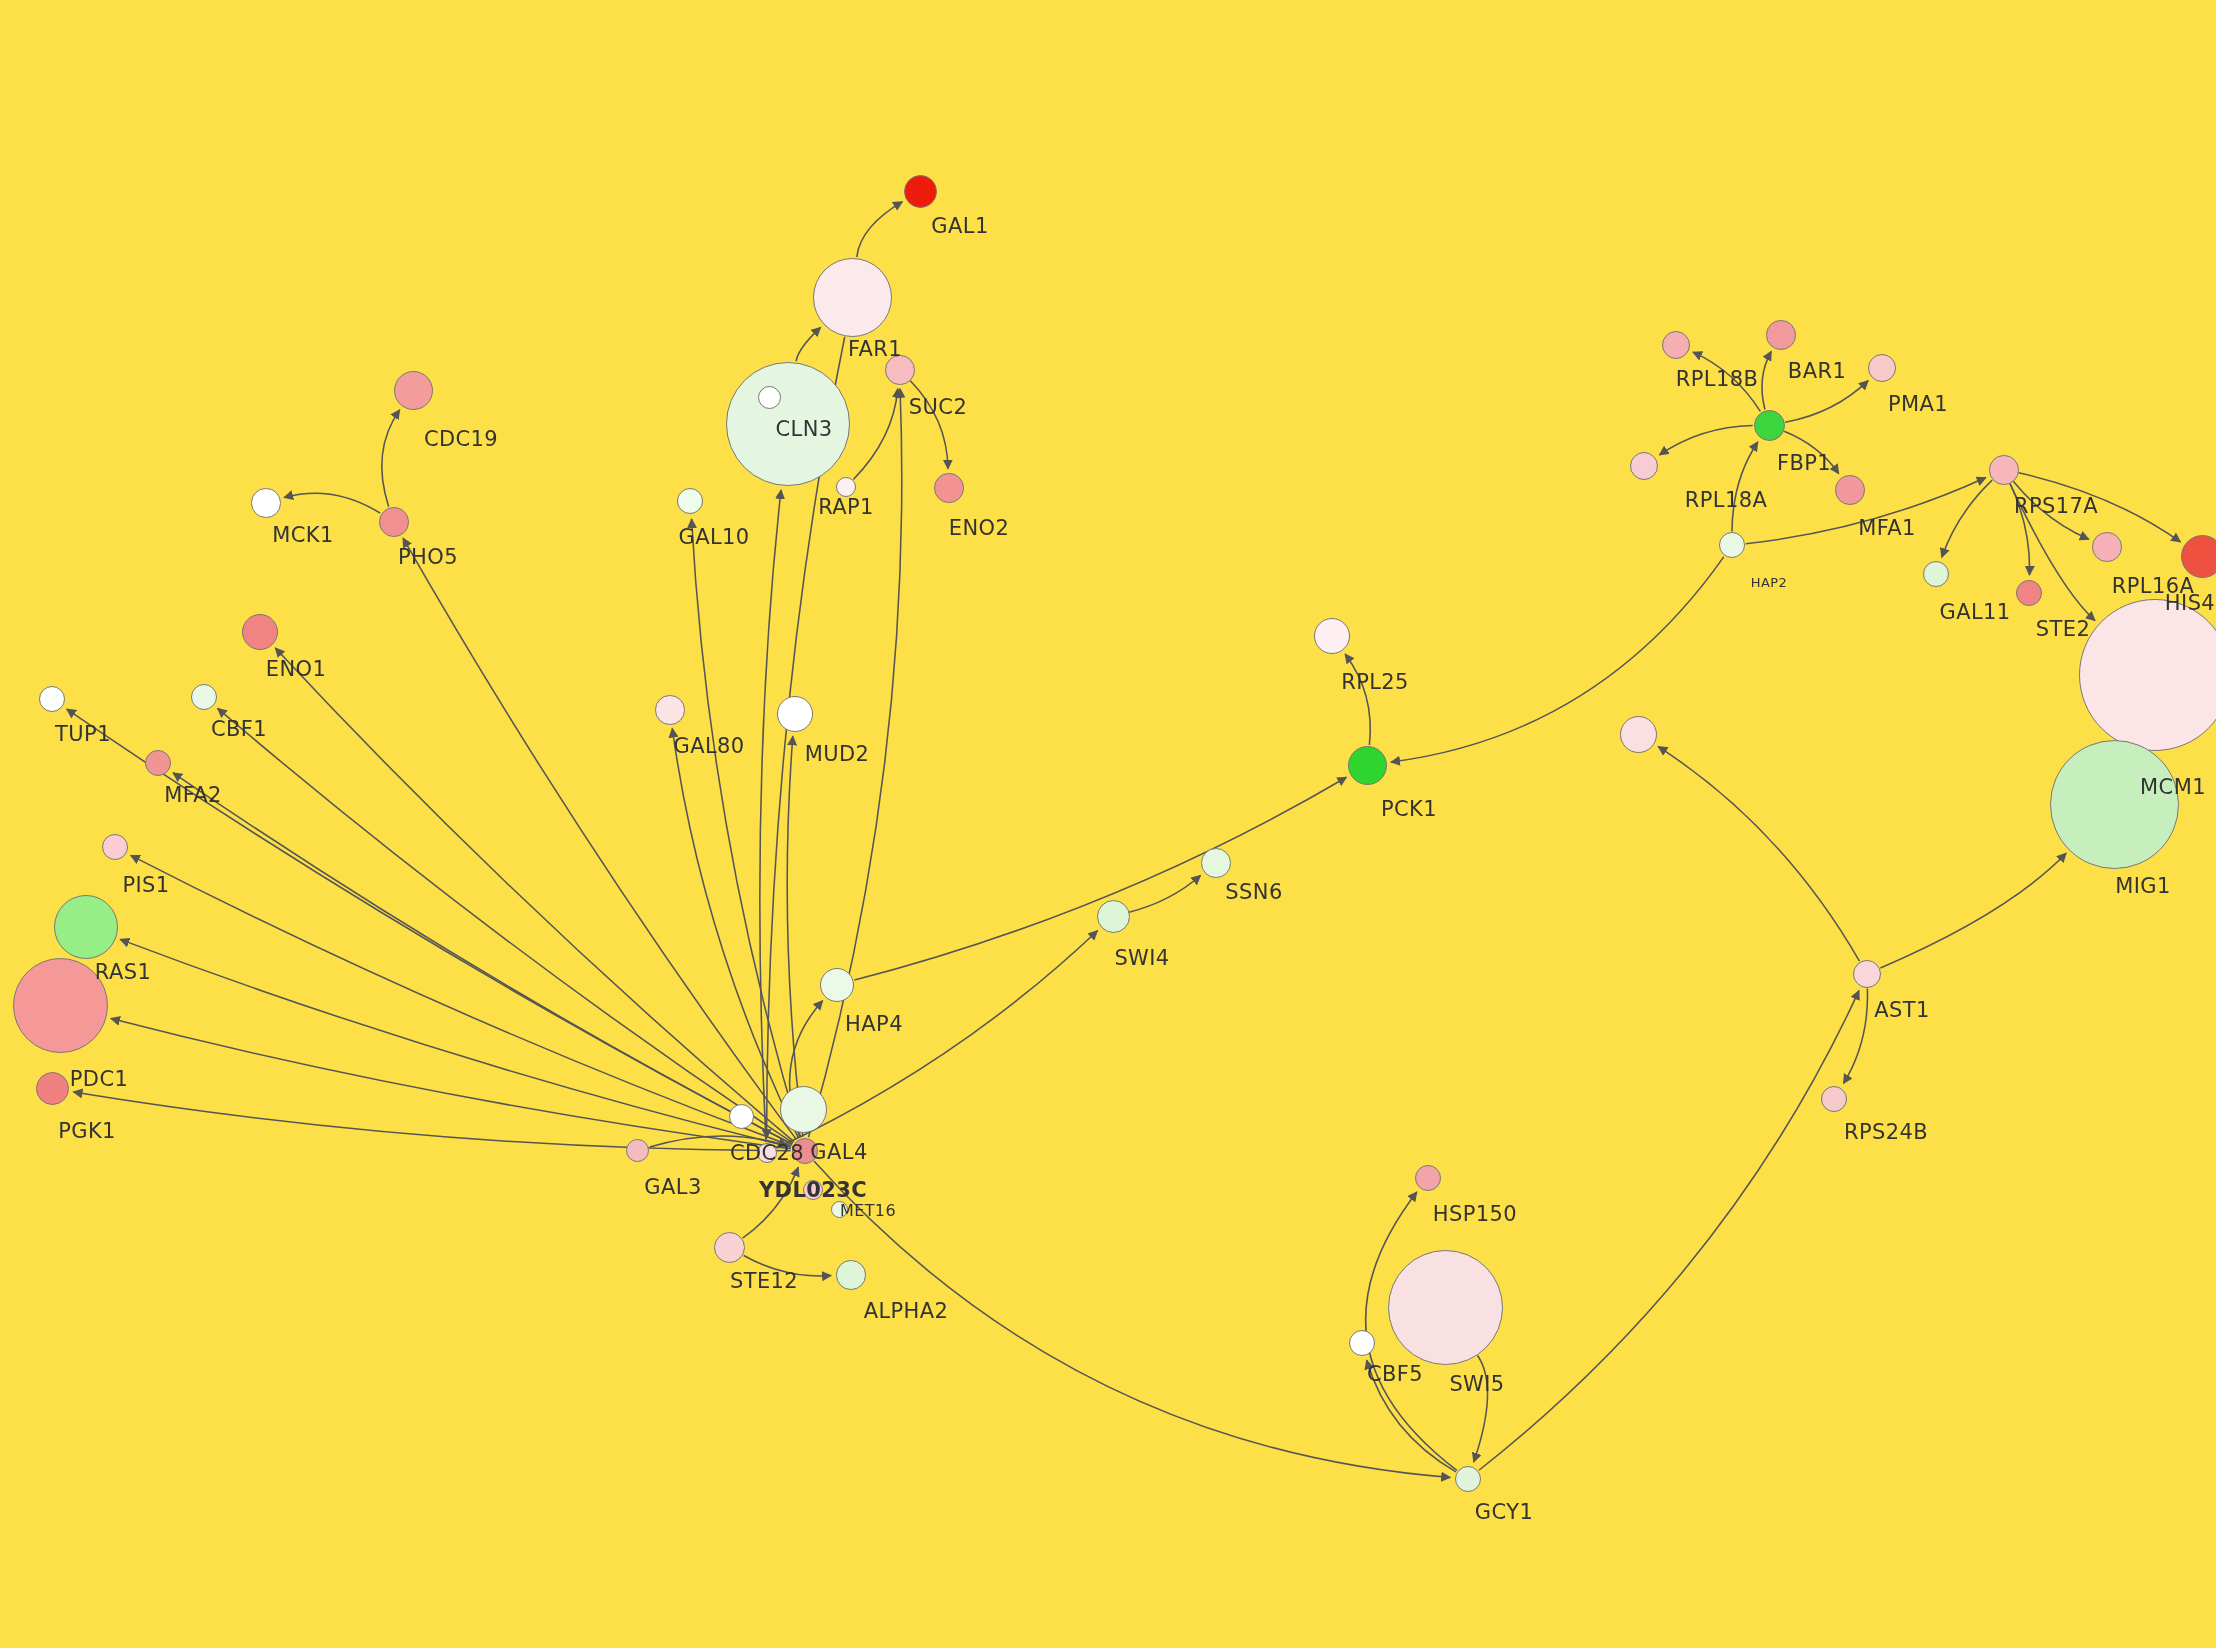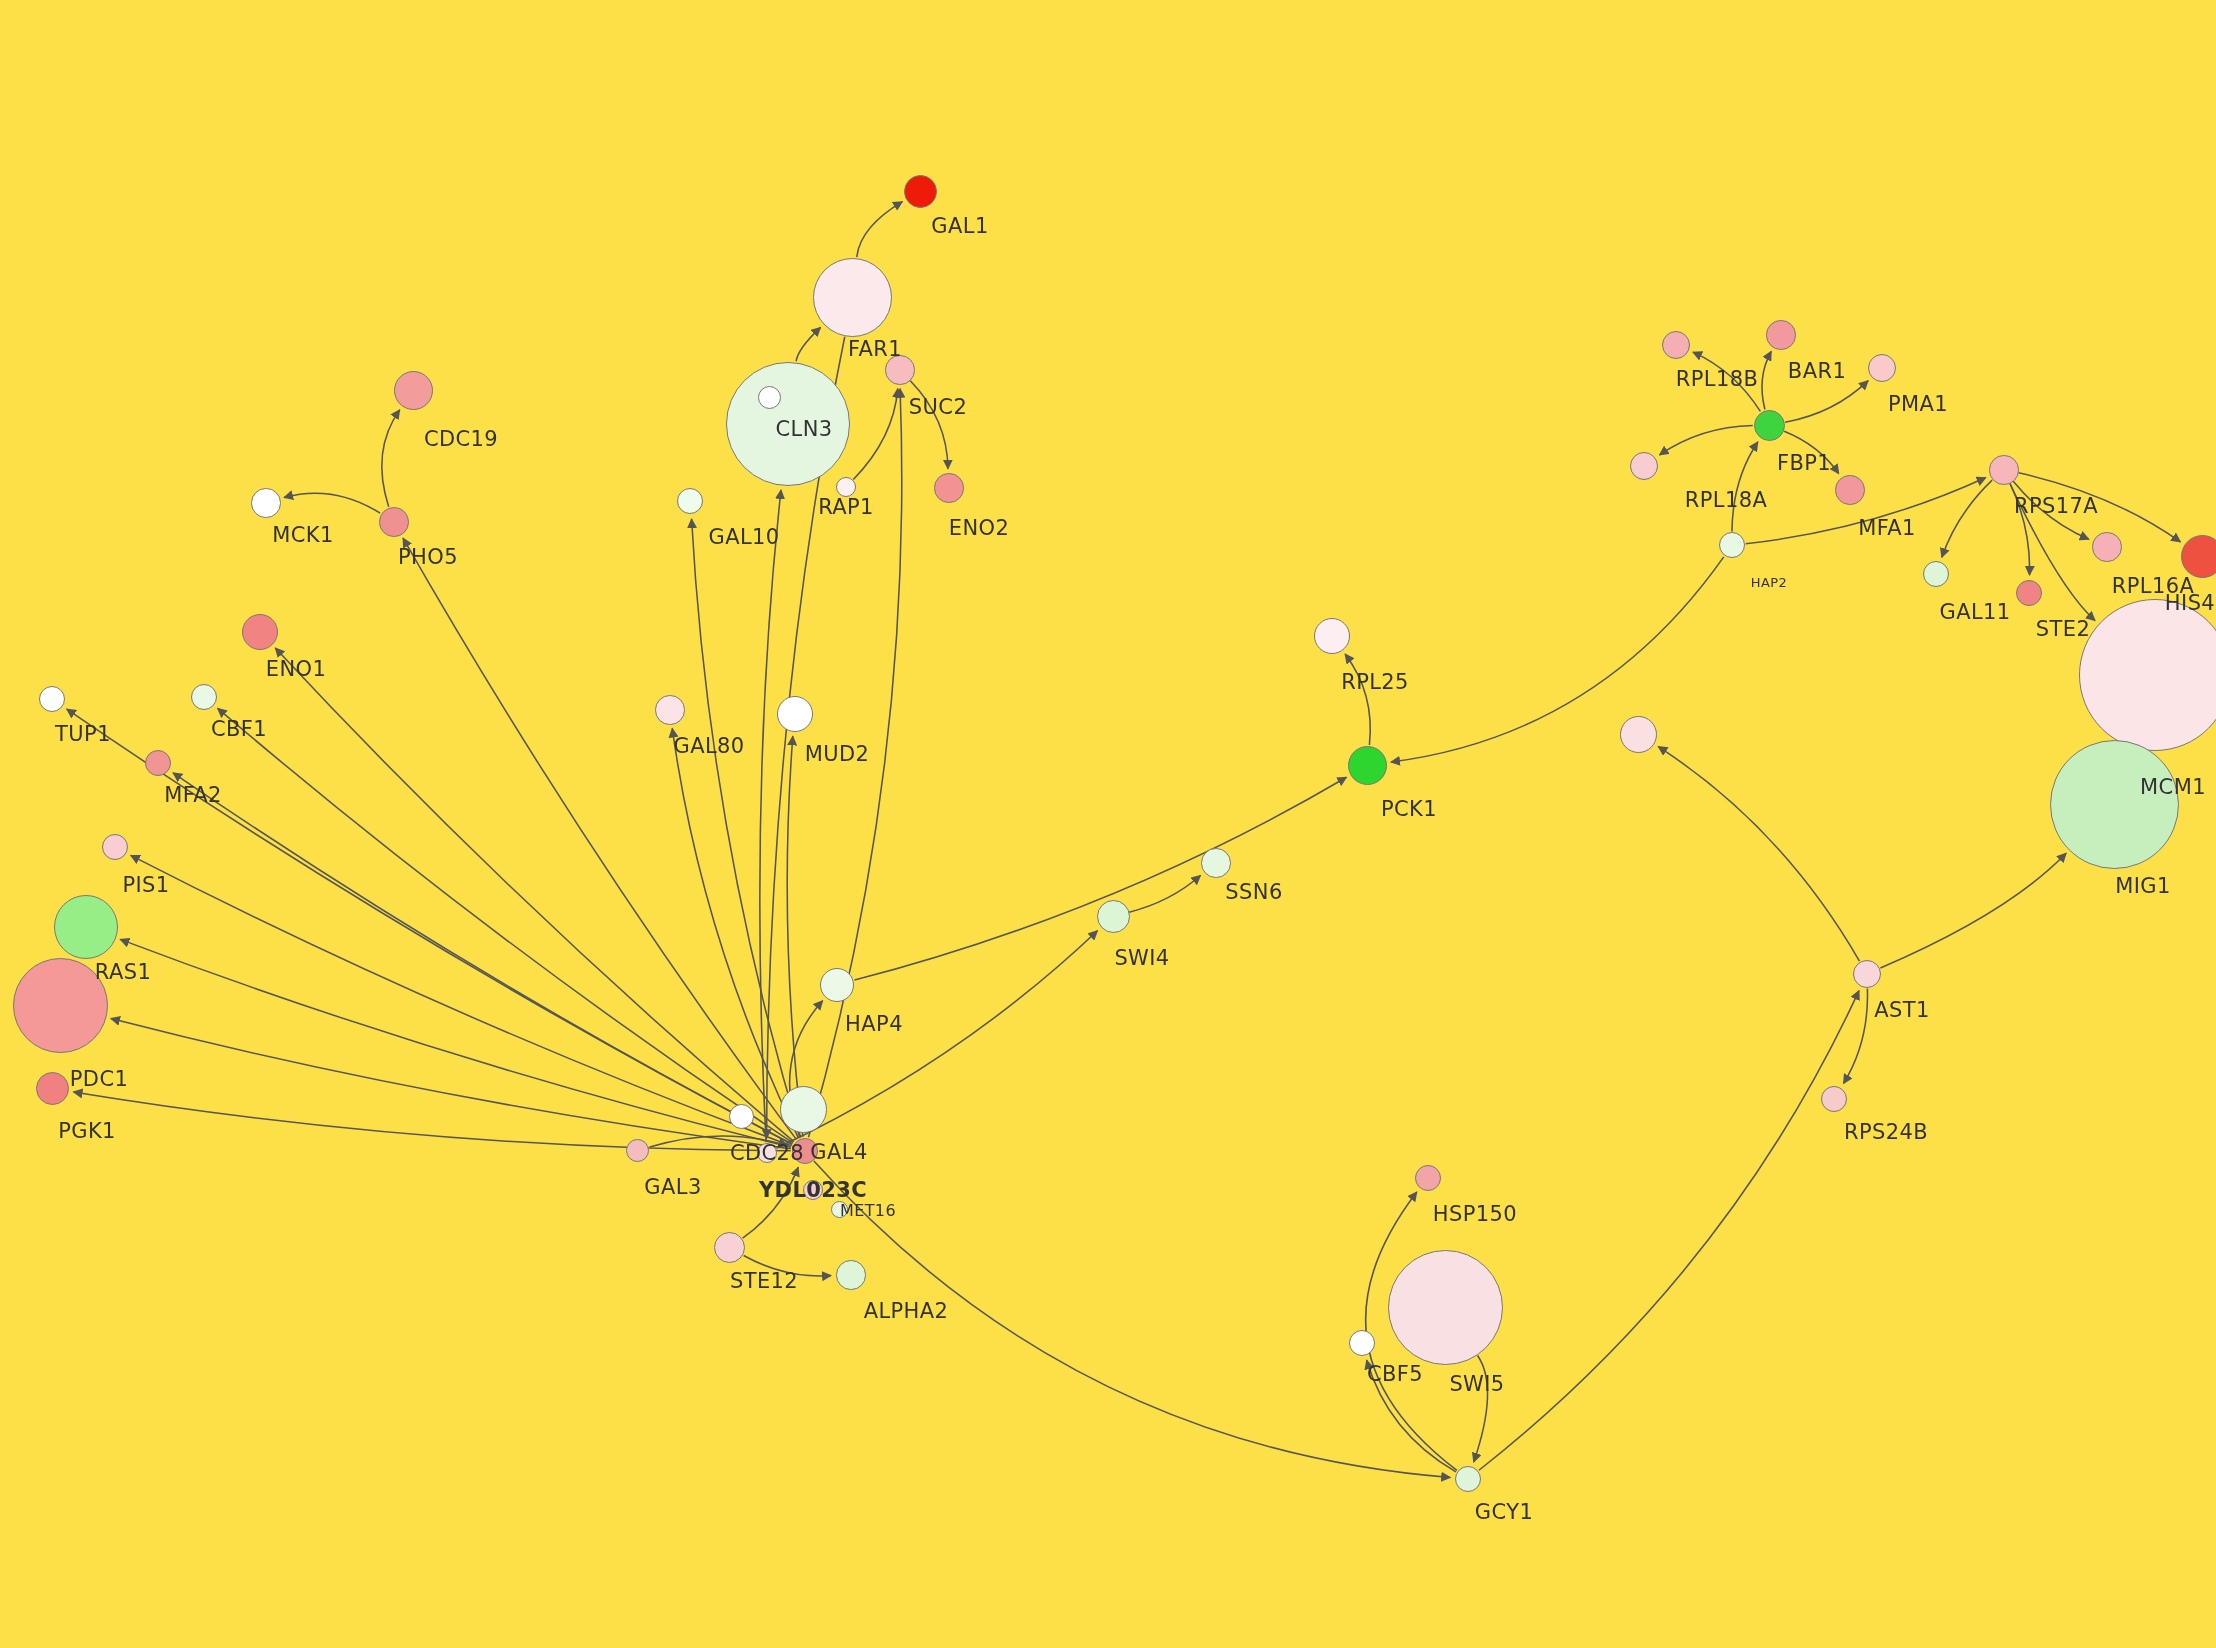--- a/index.html
+++ b/index.html
@@ -146,21 +146,21 @@
       <div class="node" style="left: 803px; top: 1180px; height: 20px; width: 20px; background: rgb(247, 205, 209); border-color: rgb(119, 119, 119);"></div>
       <div class="node" style="left: 831px; top: 1201px; height: 17px; width: 17px; background: rgb(234, 248, 229); border-color: rgb(119, 119, 119);"></div>
     </div>
   <div id="labels">
       <div class="nlabel" style="left: 960px; top: 226px; color: rgb(51, 51, 51); font-size: 21px;">GAL1</div>
       <div class="nlabel" style="left: 875px; top: 349px; color: rgb(51, 51, 51); font-size: 21px;">FAR1</div>
       <div class="nlabel" style="left: 938px; top: 407px; color: rgb(51, 51, 51); font-size: 21px;">SUC2</div>
       <div class="nlabel" style="left: 804px; top: 429px; color: rgb(51, 51, 51); font-size: 21px;">CLN3</div>
       <div class="nlabel" style="left: 846px; top: 507px; color: rgb(51, 51, 51); font-size: 21px;">RAP1</div>
       <div class="nlabel" style="left: 979px; top: 528px; color: rgb(51, 51, 51); font-size: 21px;">ENO2</div>
-      <div class="nlabel" style="left: 727px; top: 537px; color: rgb(51, 51, 51); font-size: 21px; padding-left: 34px;">GAL10</div>
+      <div class="nlabel" style="left: 697px; top: 537px; color: rgb(51, 51, 51); font-size: 21px; padding-left: 34px;">GAL10</div>
       <div class="nlabel" style="left: 461px; top: 439px; color: rgb(51, 51, 51); font-size: 21px;">CDC19</div>
       <div class="nlabel" style="left: 303px; top: 535px; color: rgb(51, 51, 51); font-size: 21px;">MCK1</div>
       <div class="nlabel" style="left: 428px; top: 557px; color: rgb(51, 51, 51); font-size: 21px;">PHO5</div>
       <div class="nlabel" style="left: 296px; top: 669px; color: rgb(51, 51, 51); font-size: 21px;">ENO1</div>
       <div class="nlabel" style="left: 83px; top: 734px; color: rgb(51, 51, 51); font-size: 21px;">TUP1</div>
       <div class="nlabel" style="left: 239px; top: 729px; color: rgb(51, 51, 51); font-size: 21px;">CBF1</div>
       <div class="nlabel" style="left: 193px; top: 795px; color: rgb(51, 51, 51); font-size: 21px;">MFA2</div>
       <div class="nlabel" style="left: 146px; top: 885px; color: rgb(51, 51, 51); font-size: 21px;">PIS1</div>
       <div class="nlabel" style="left: 123px; top: 972px; color: rgb(51, 51, 51); font-size: 21px;">RAS1</div>
       <div class="nlabel" style="left: 90px; top: 1079px; color: rgb(51, 51, 51); font-size: 21px; margin-left: 9px;">PDC1</div>

